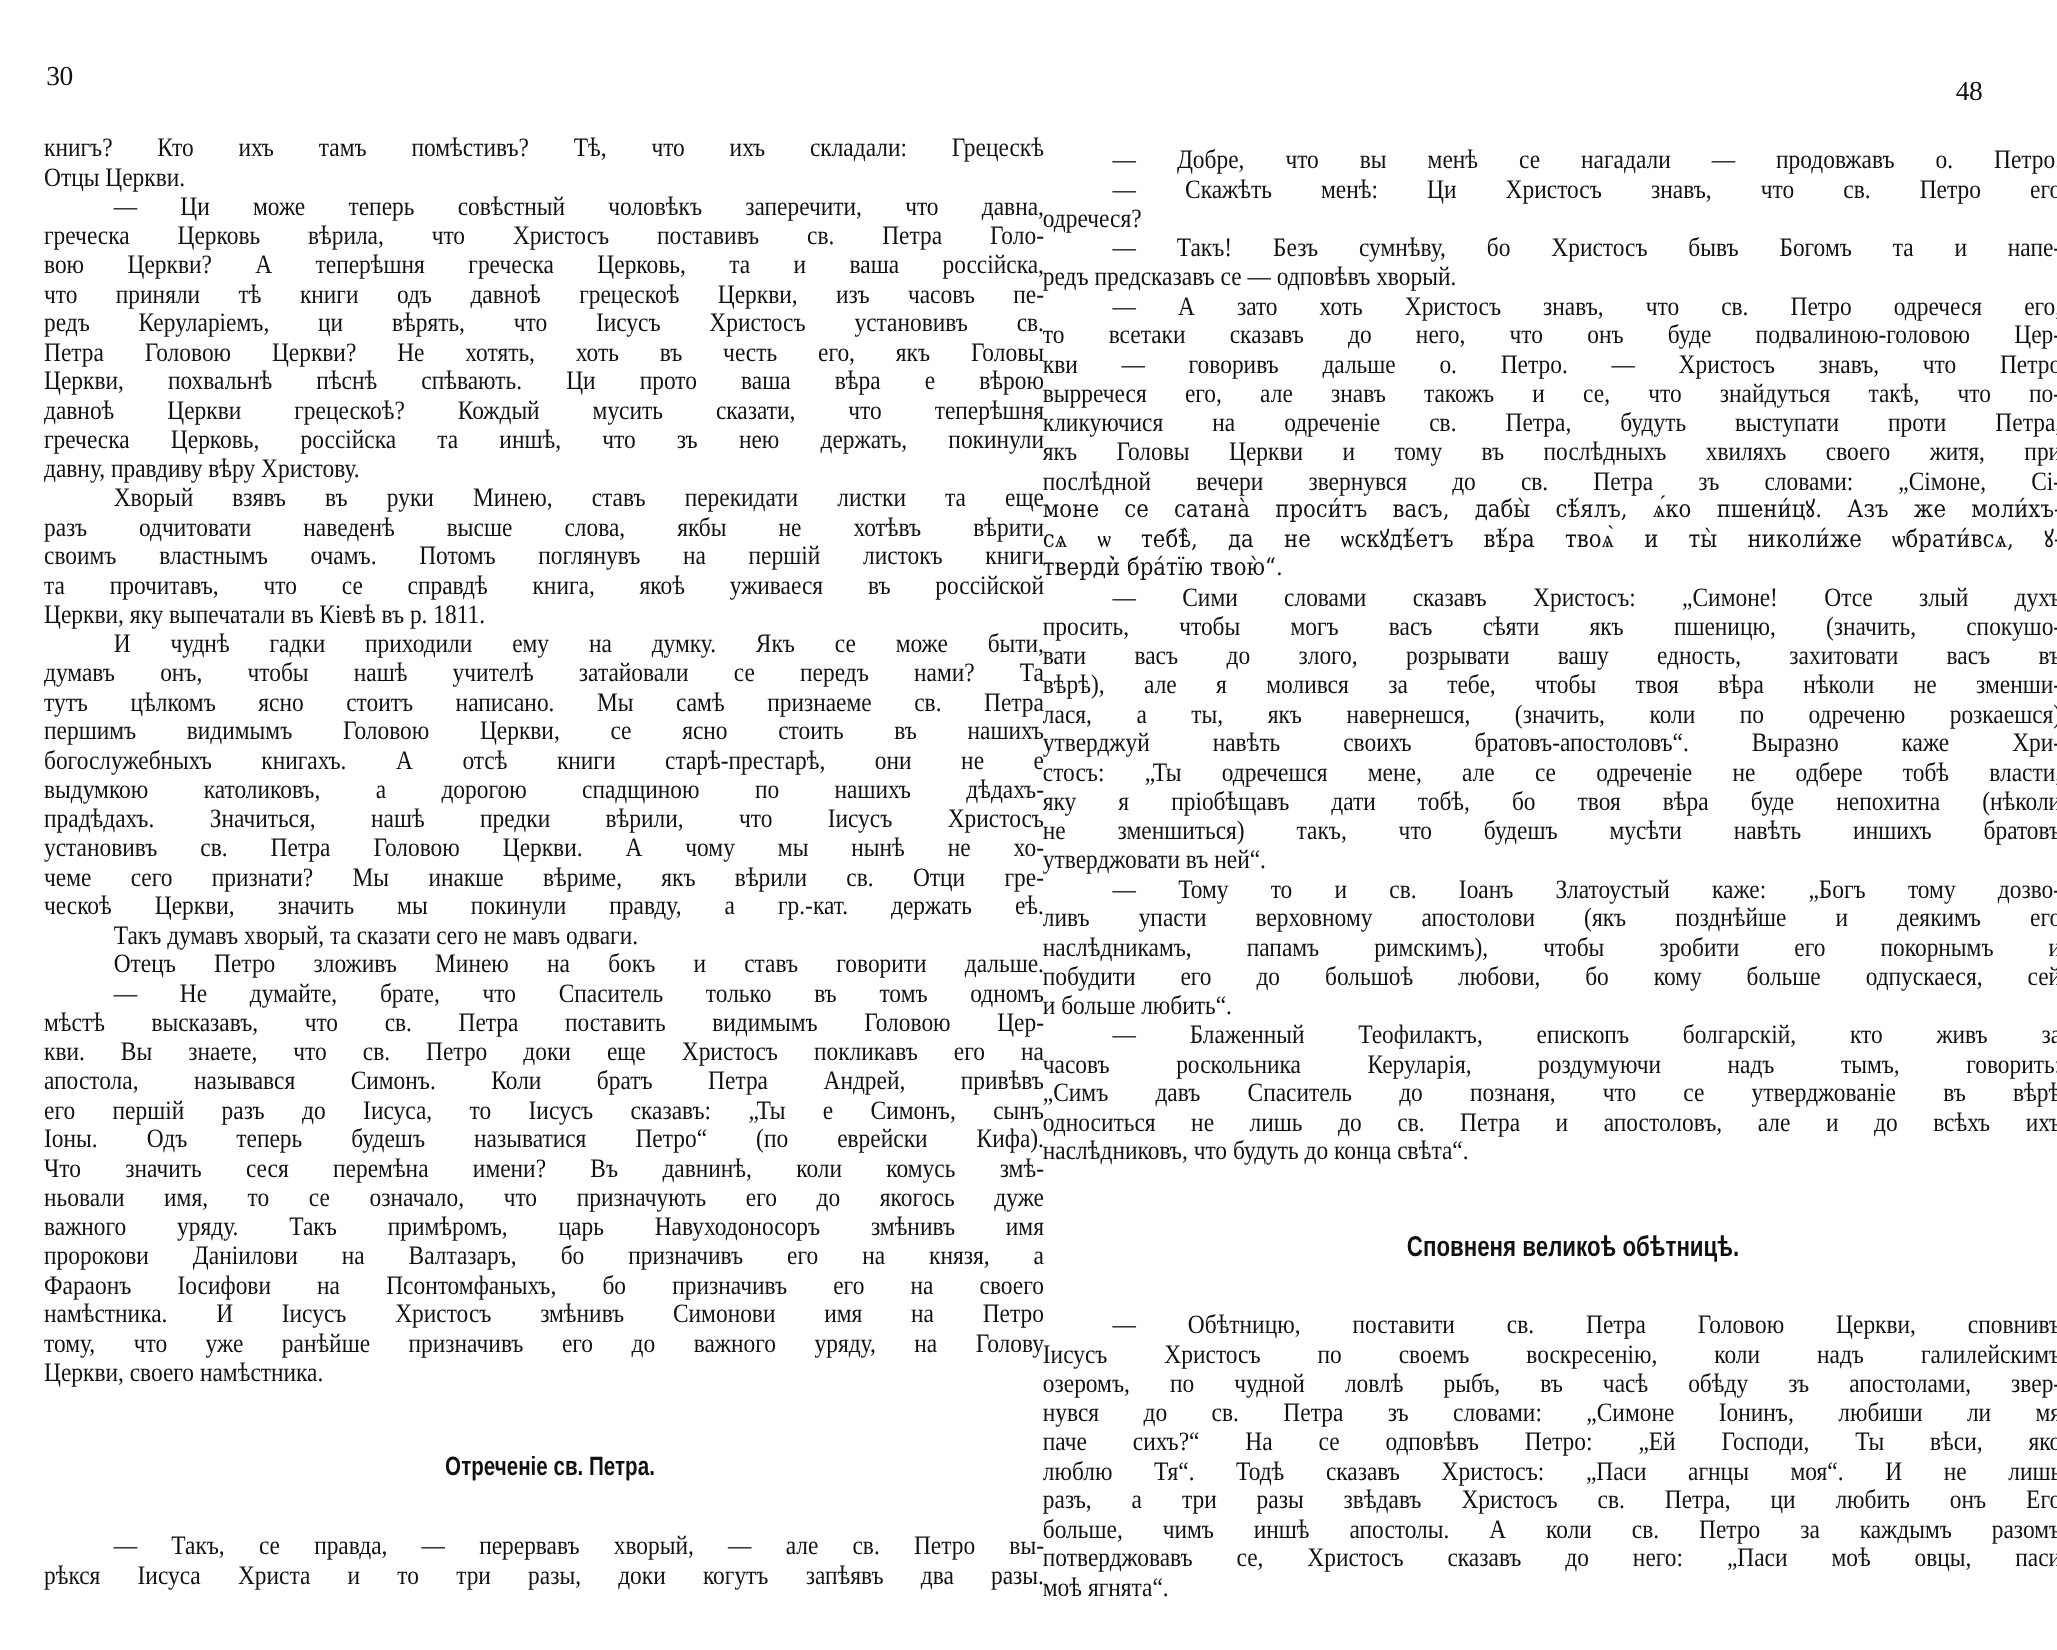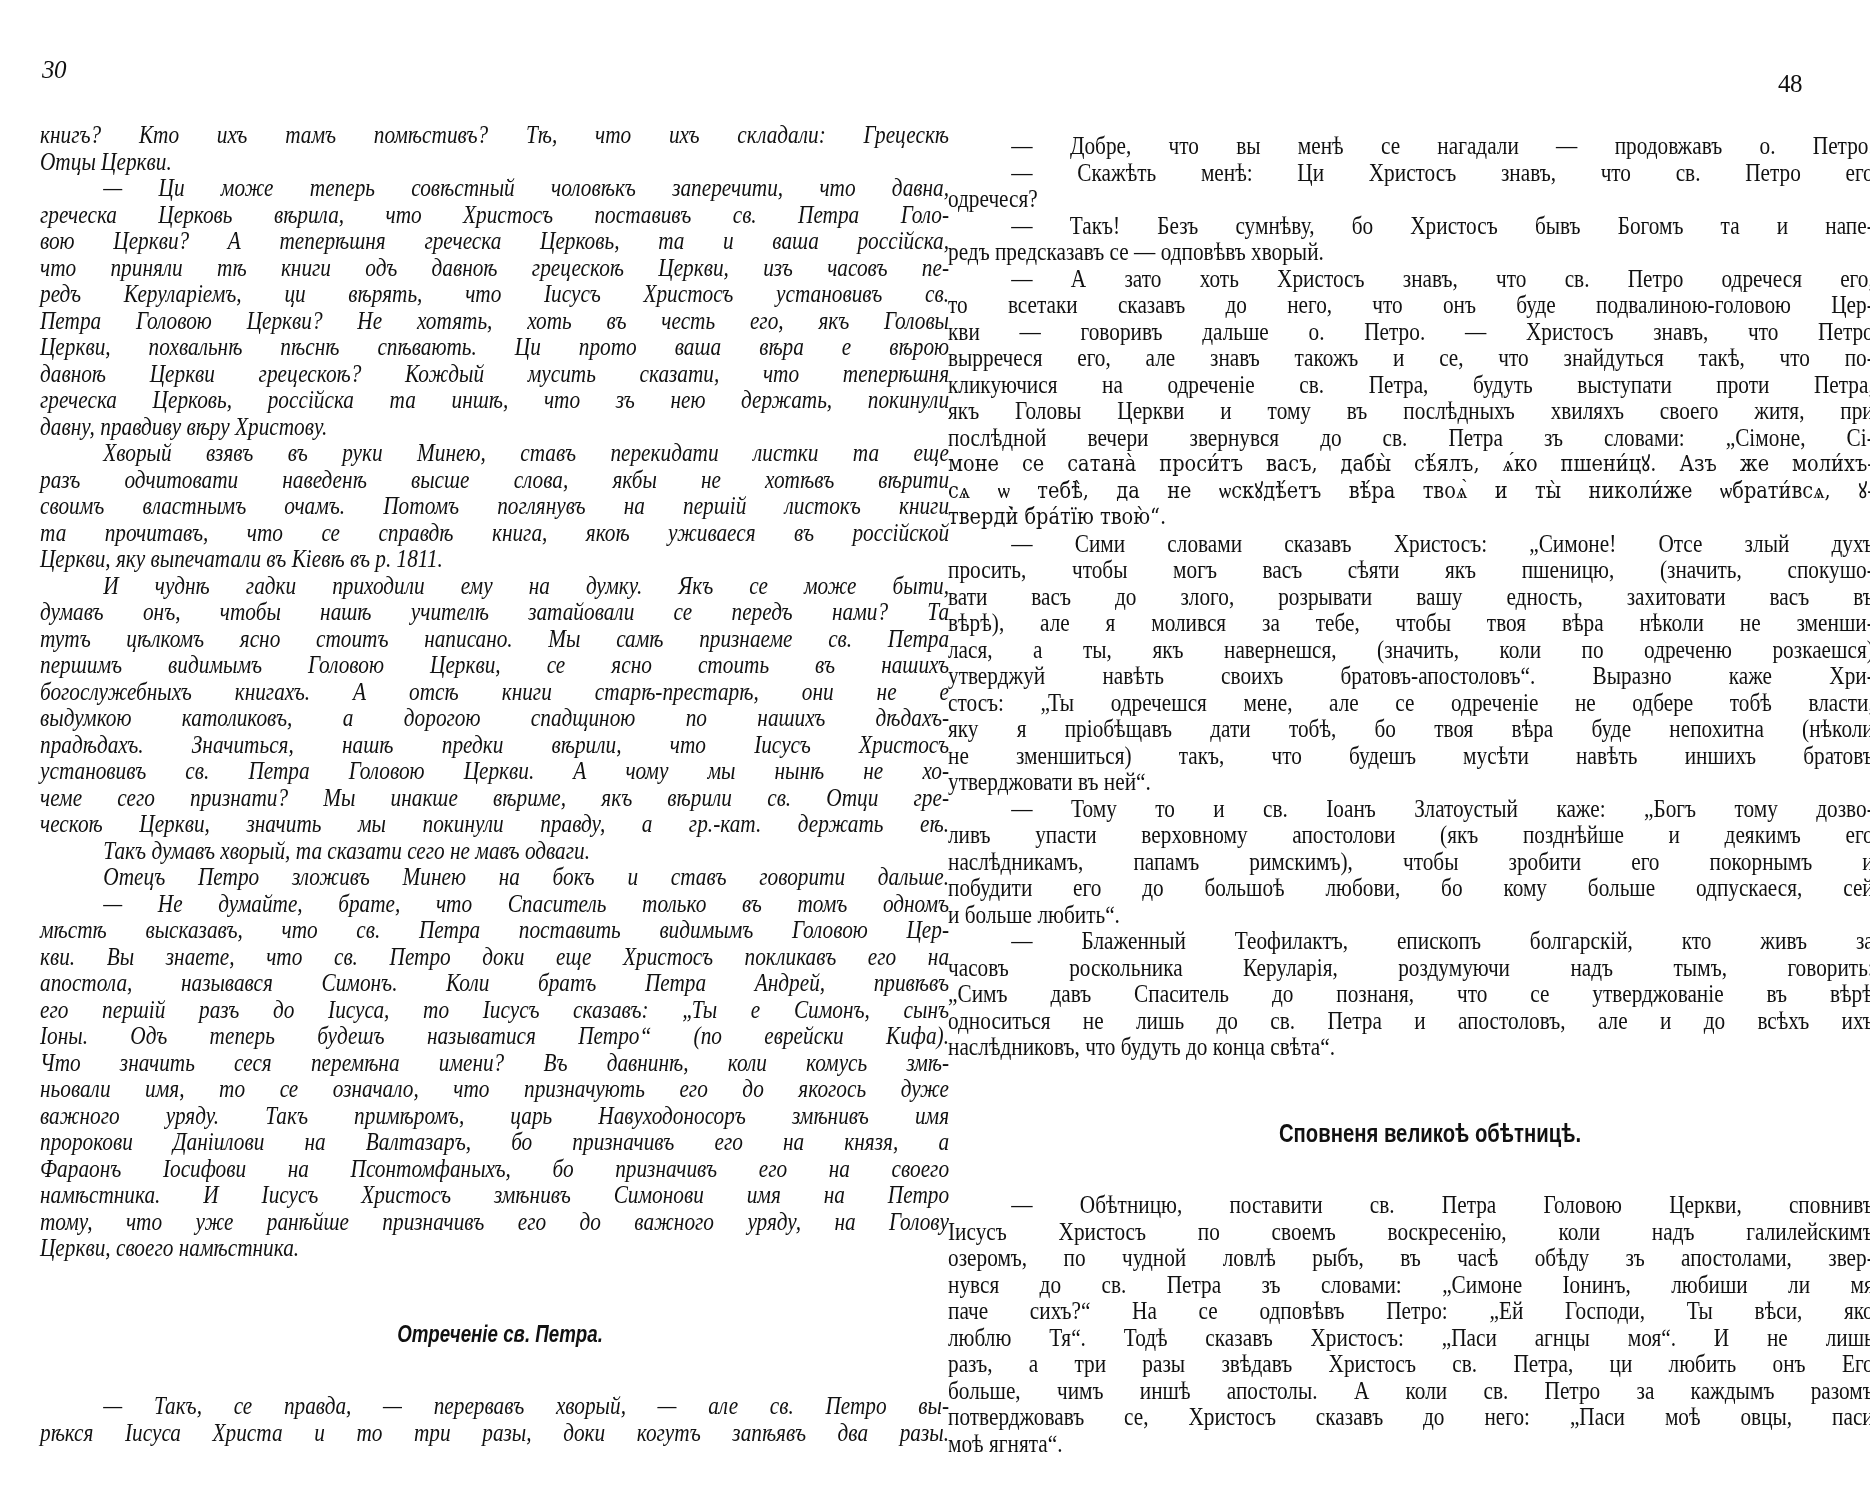--- a/index.html
+++ b/index.html
@@ -1,19 +1,19 @@
 <!DOCTYPE html>
 <html><head>
 <meta charset="utf-8">
 <style>
   html, body { margin: 0; padding: 0; background: #ffffff; }
   body { width: 1870px; height: 1500px; position: relative; overflow: hidden;
          font-family: "Liberation Serif", "DejaVu Serif", serif; color: #111; }
   .page { position: absolute; top: 0; height: 1500px; }
-  #page-left { left: 0; width: 930px; font-style: italic; }
+  #page-left { left: 0; width: 930px; }
   #page-right { left: 930px; width: 940px; }
   .page-number { position: absolute; top: 56px; font-size: 25px; letter-spacing: -0.5px; }
   #page-left .page-number { left: 42px; }
   #page-right .page-number { left: 848px; top: 70px; }
   .text-block { position: absolute; font-size: 24.2px; line-height: 26.5px;
                 text-align: justify; transform: scaleX(0.88); transform-origin: left top; }
   #page-left .text-block.top { left: 40px; top: 122px; width: 1033px; }
   #page-right .text-block.top { left: 18px; top: 133px; width: 1052px; }
   .line { display: block; white-space: nowrap; text-align-last: justify; height: 26.5px; }
   .line.last { text-align-last: left; }

